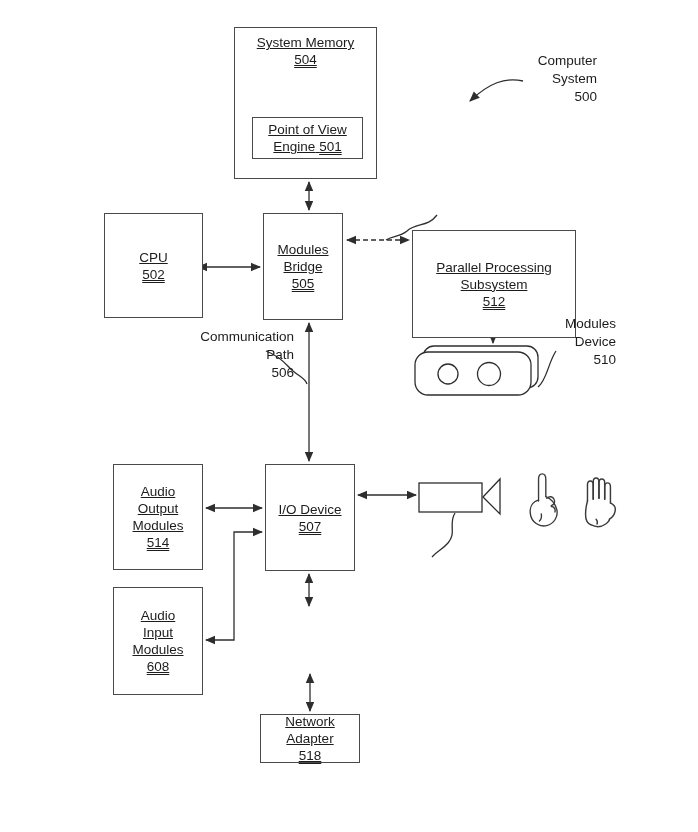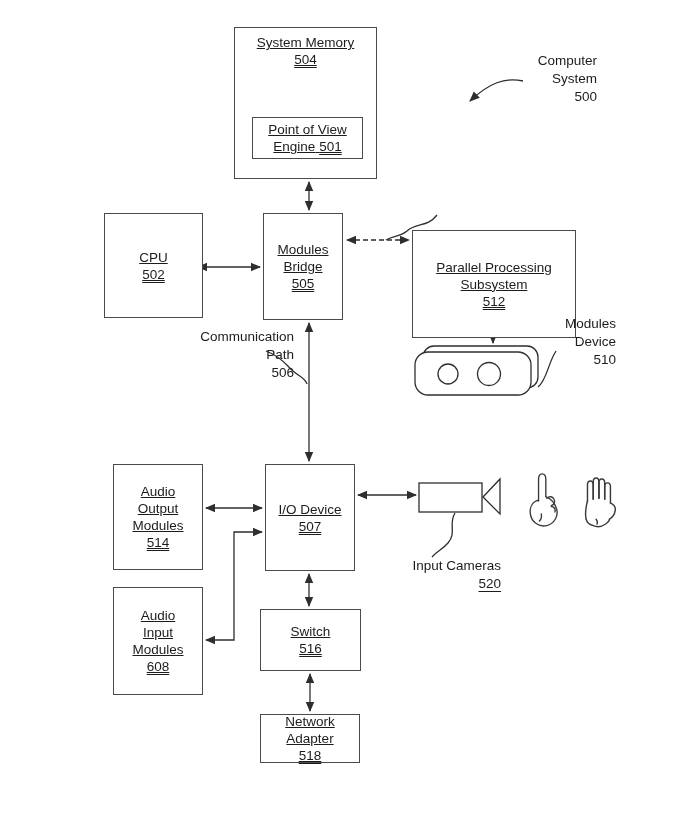--- a/index.html
+++ b/index.html
@@ -144,26 +144,20 @@
 
   <div class="box" style="left:113px;top:587px;width:90px;height:108px">
     <div class="bl">
       <span>Audio</span>
       <span>Input</span>
       <span>Modules</span>
       <span class="num">608</span>
     </div>
   </div>
 
-  <div class="box" style="left:260px;top:609px;width:101px;height:62px">
-    <div class="bl">
-      <span>Switch</span>
-      <span class="num">516</span>
-    </div>
-  </div>
 
   <div class="box" style="left:260px;top:714px;width:100px;height:49px">
     <div class="bl">
       <span>Network</span>
       <span>Adapter</span>
       <span class="num">518</span>
     </div>
   </div>
 
   <div class="flabel" style="left:505px;top:52px;width:92px">
@@ -180,18 +174,14 @@
     <span>Path</span>
     <span>506</span>
   </div>
 
   <div class="flabel" style="left:546px;top:315px;width:70px">
     <span>Modules</span>
     <span>Device</span>
     <span>510</span>
   </div>
 
-  <div class="flabel" style="left:397px;top:557px;width:104px">
-    <span>Input Cameras</span>
-    <span class="num">520</span>
-  </div>
 
 </div>
 
 </body></html>

